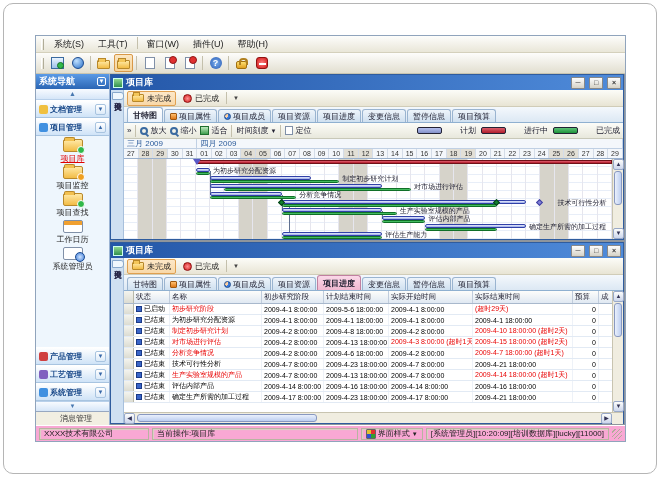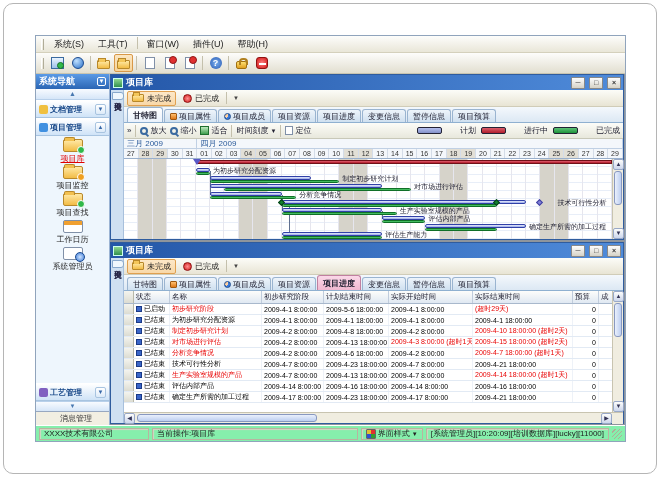--- a/index.html
+++ b/index.html
@@ -124,21 +124,21 @@
 .th{border-right:1px solid #c0ccdc;padding:1px 2px;overflow:hidden;white-space:nowrap;flex:none}
 .trows{flex:1;overflow:hidden}
 .trow{height:11px;display:flex;font-size:7px;border-bottom:1px solid #e2eaf4;align-items:stretch}
 .td{padding:0 2px;overflow:hidden;white-space:nowrap;border-right:1px solid #eef2f8;display:flex;align-items:center;flex:none}
 .td.num{justify-content:flex-end}
 .rowhdr{background:linear-gradient(#f4f4ee,#dcdcd2);border-right:1px solid #b8b8a8}
 .sticon{width:6px;height:6px;background:#3a66c8;border:1px solid #1a3a88;margin-right:2px;flex:none}
 .red{color:#e80000}
 .corner{width:11px;height:11px;background:#f0ede0;flex:none}
 
-.statusbar{height:16px;background:#86efac;border-top:1px solid #fff;display:flex;align-items:center;padding:0 3px;gap:3px;font-size:8px;color:#222;flex:none}
+.statusbar{height:16px;background:#f9a8d4;border-top:1px solid #fff;display:flex;align-items:center;padding:0 3px;gap:3px;font-size:8px;color:#222;flex:none}
 .spanel{border:1px solid #b8b4a0;box-shadow:inset 1px 1px 1px #d8d4c4;height:12px;display:flex;align-items:center;padding:0 4px;white-space:nowrap;overflow:hidden}
 .spanel.grow{flex:1}
 .styleicon{width:10px;height:10px;flex:none;background:conic-gradient(#e03030 0 25%,#30a030 0 50%,#3050d0 0 75%,#e0c030 0);border:1px solid #666;border-radius:1px}
 .gripdots{width:10px;height:10px;background:repeating-linear-gradient(135deg,transparent 0 2px,#b0ac98 2px 3px);flex:none}
 </style>
 </head>
 <body>
 
 <div class="frame"></div>
 
@@ -238,22 +238,32 @@
             <span class="ficon cal"></span>
             <span class="ilabel">工作日历</span>
           </div>
           <div class="item">
             <span class="ficon docf"></span>
             <span class="ilabel">系统管理员</span>
           </div>
         </div>
       <div id="groupsBottom">
           <div class="group-btn">
+            <span class="gic" style="background: rgb(208, 64, 64);"></span>
+            <span class="glabel">产品管理</span>
+            <span class="chev">▼</span>
+          </div>
+          <div class="group-btn">
             <span class="gic" style="background: rgb(128, 96, 192);"></span>
             <span class="glabel">工艺管理</span>
+            <span class="chev">▼</span>
+          </div>
+          <div class="group-btn">
+            <span class="gic" style="background: rgb(64, 144, 224);"></span>
+            <span class="glabel">系统管理</span>
             <span class="chev">▼</span>
           </div>
         </div>
       <div class="ovflow">▼</div>
       <div class="msg-tab">消息管理</div>
     </div>
 
     <div class="mdi">
 
       <div class="cwin topwin">

